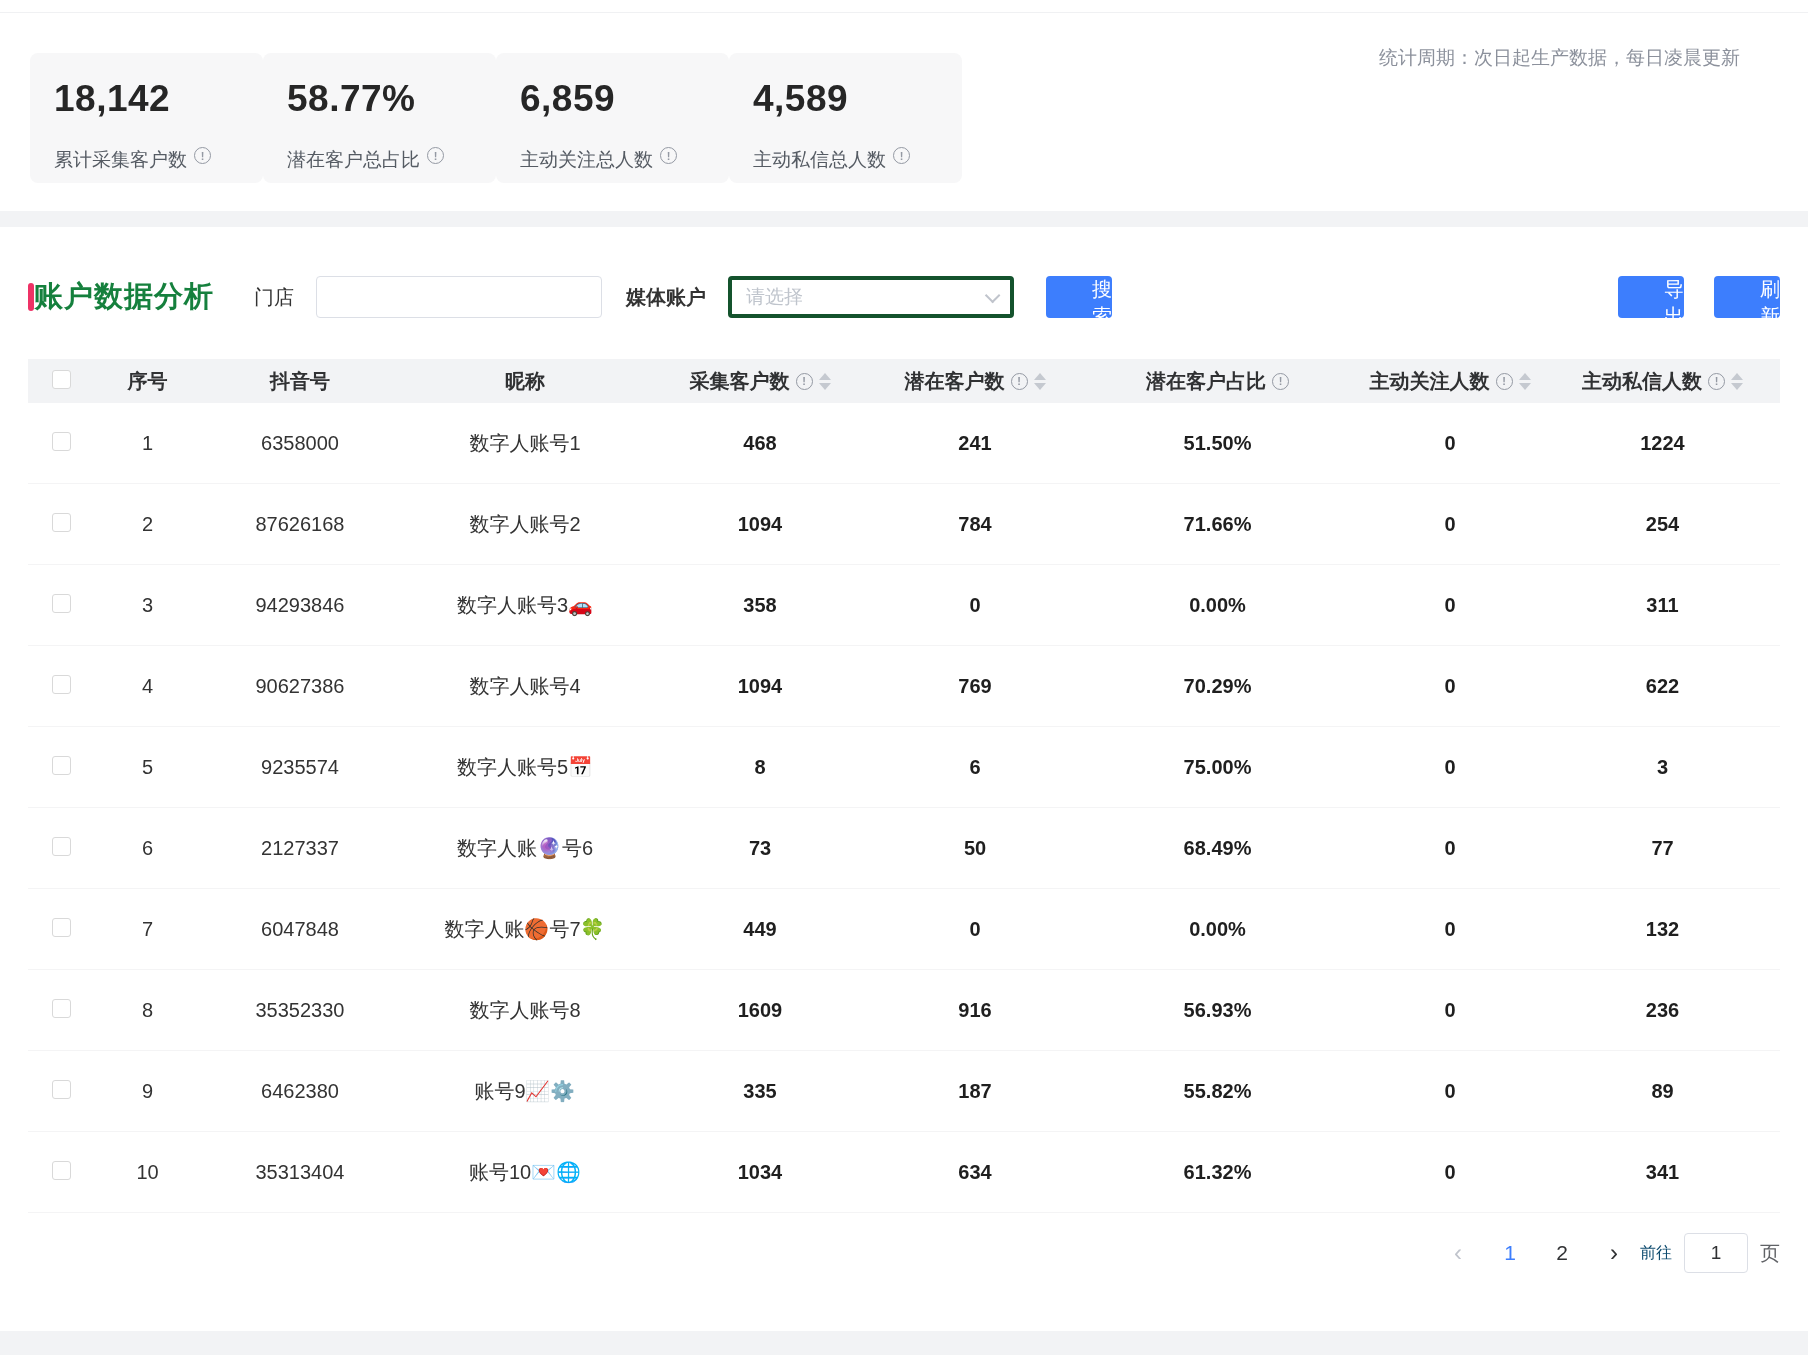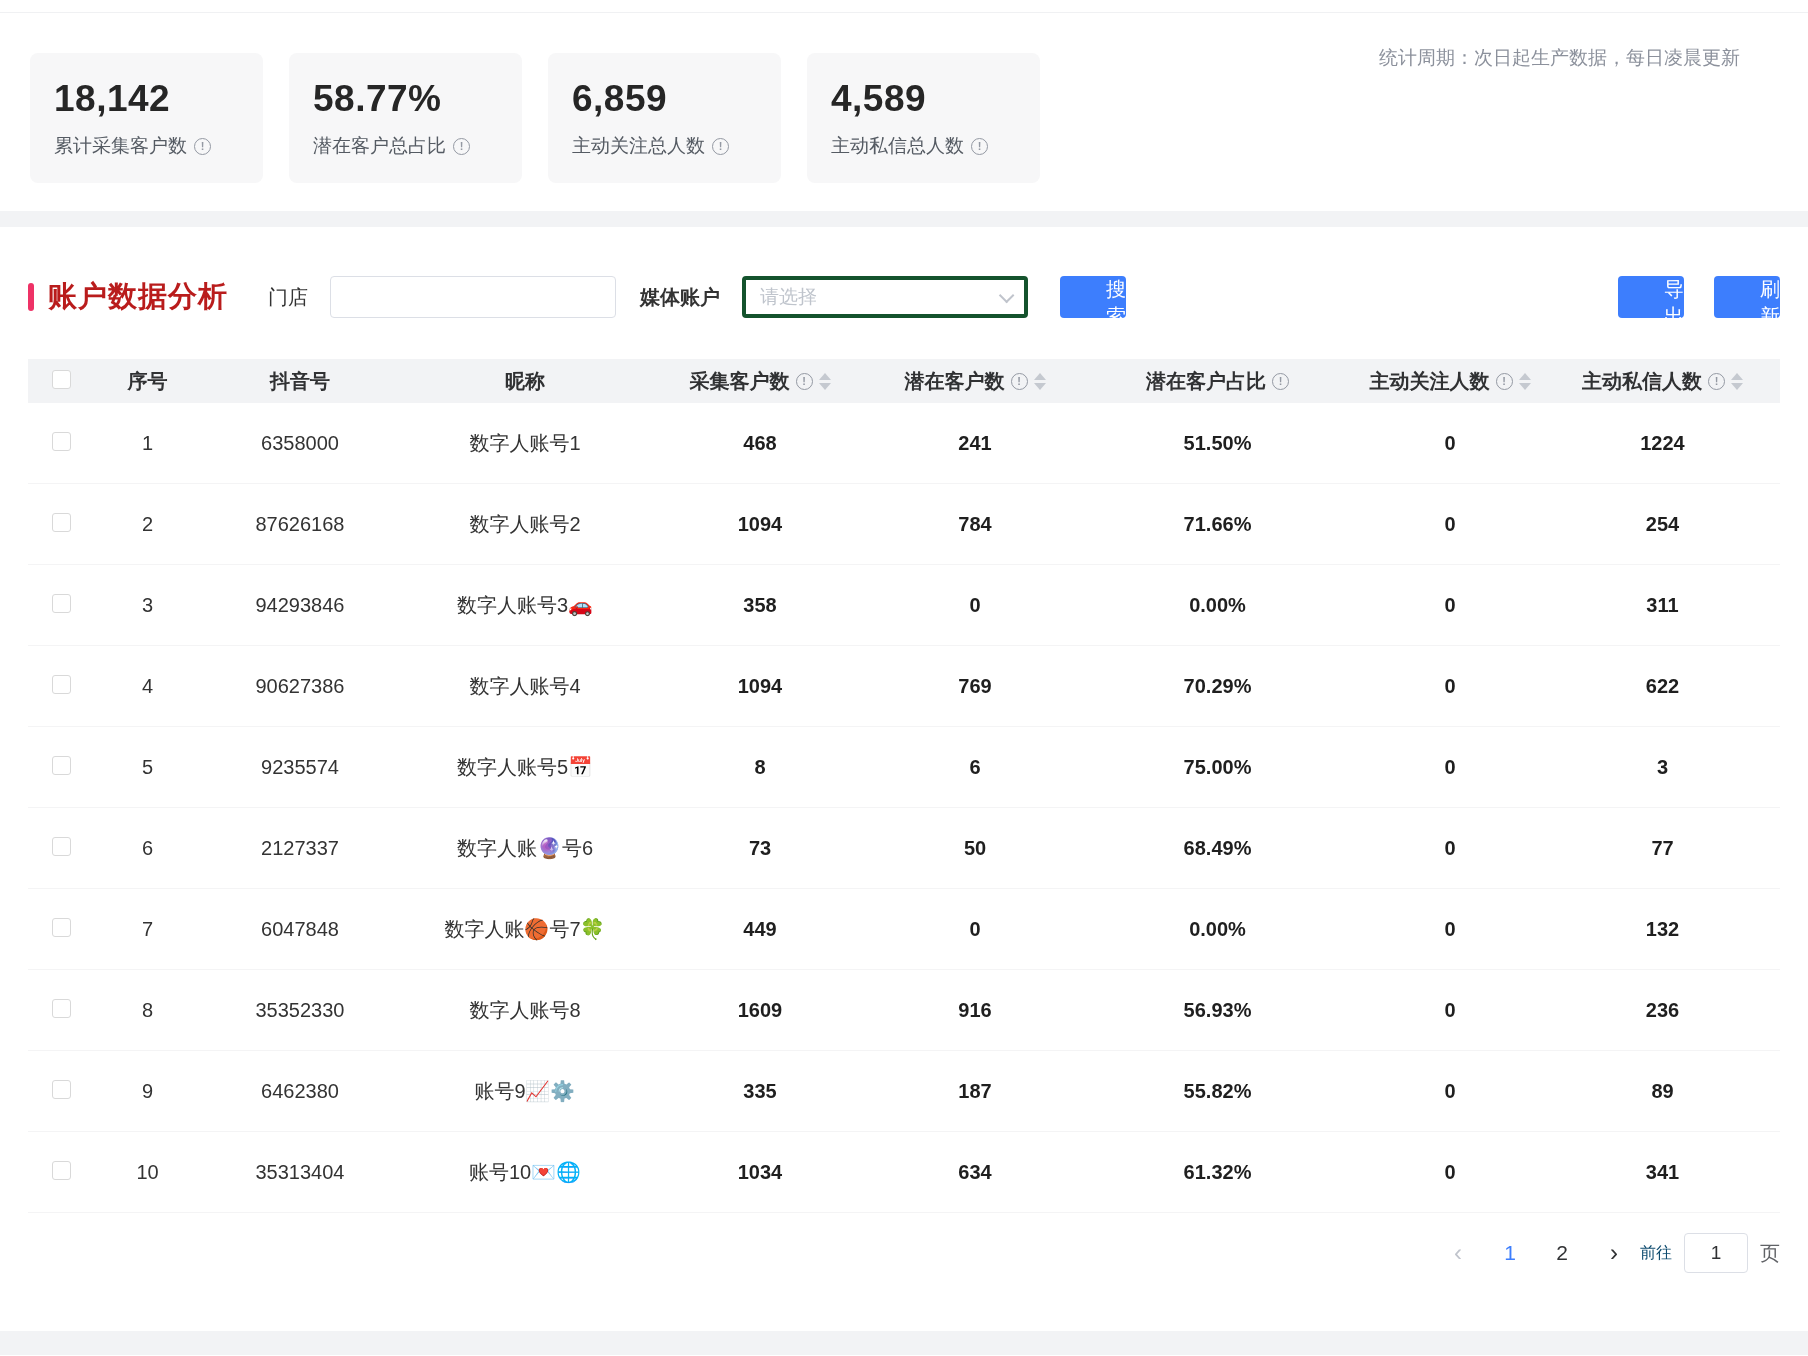--- a/index.html
+++ b/index.html
@@ -4,37 +4,37 @@
 <style>
   * { margin:0; padding:0; box-sizing:border-box; }
   html,body { width:1808px; height:1356px; background:#fff; font-family:"Liberation Sans","DejaVu Sans",sans-serif; color:#303133; }
   body { position:relative; overflow:hidden; }
 
   .top-strip { height:13px; border-bottom:1px solid #f0f1f3; background:#fff; }
 
   
   .stats-panel { position:relative; height:198px; background:#fff; padding:40px 0 0 30px; }
   .stats-note { position:absolute; top:32px; right:68px; font-size:19px; color:#8c919c; }
-  .cards { display:flex; gap:26px; }
+  .cards { display:flex; }
   .card { width:233px; height:130px; background:#f7f7f8; border-radius:8px; padding:25px 24px 0 24px; }
   .card-value { font-size:37px; font-weight:bold; color:#262626; letter-spacing:0.5px; }
-  .card-label { margin-top:13px; font-size:19px; color:#555b63; display:flex; align-items:center; gap:7px; }
+  .card-label { margin-top:27px; font-size:19px; color:#555b63; display:flex; align-items:flex-start; gap:7px; }
 
   .info-ico { display:inline-flex; align-items:center; justify-content:center; width:17px; height:17px;
     border:1px solid #9499a3; border-radius:50%; color:#9499a3; font-size:11px; font-weight:bold; flex:0 0 auto; }
 
   .divider-band { height:16px; background:#f2f3f5; }
   .bottom-band { height:24px; background:#f2f3f5; }
 
   
   .main-panel { height:1104px; background:#fff; padding:48px 28px 0 28px; }
 
   .title-row { display:flex; align-items:center; height:44px; }
   .accent-bar { width:6px; height:28px; border-radius:3px; background:var(--accent,#ee3266); }
-  .page-title { margin-left:14px; font-size:29px; font-weight:bold; color:#b91c1c; letter-spacing:1px; }
+  .page-title { font-size:29px; font-weight:bold; color:#15803d; letter-spacing:1px; }
   .filter-label { margin-left:40px; font-size:20px; color:#333; }
   .filter-label.media { margin-left:24px;font-weight:bold; }
   .text-input { margin-left:22px; width:286px; height:42px; border:1px solid #dcdfe6; border-radius:4px;
     font-size:19px; padding:0 14px; color:#333; outline:none; background:#fff; }
   .select-box { margin-left:22px; width:286px; height:42px; border:4px solid #14532d; border-radius:4px;
     display:flex; align-items:center; justify-content:space-between; padding:0 14px; background:#fff; }
   .select-placeholder { font-size:19px; color:#bfc4cc; }
   .chevron-down { width:11px; height:11px; border-right:2px solid #c0c4cc; border-bottom:2px solid #c0c4cc;
     transform:rotate(45deg) translateY(-3px); }
   .btn { height:42px; border:none; border-radius:4px; background:var(--primary,#3d7efd); color:#fff;

